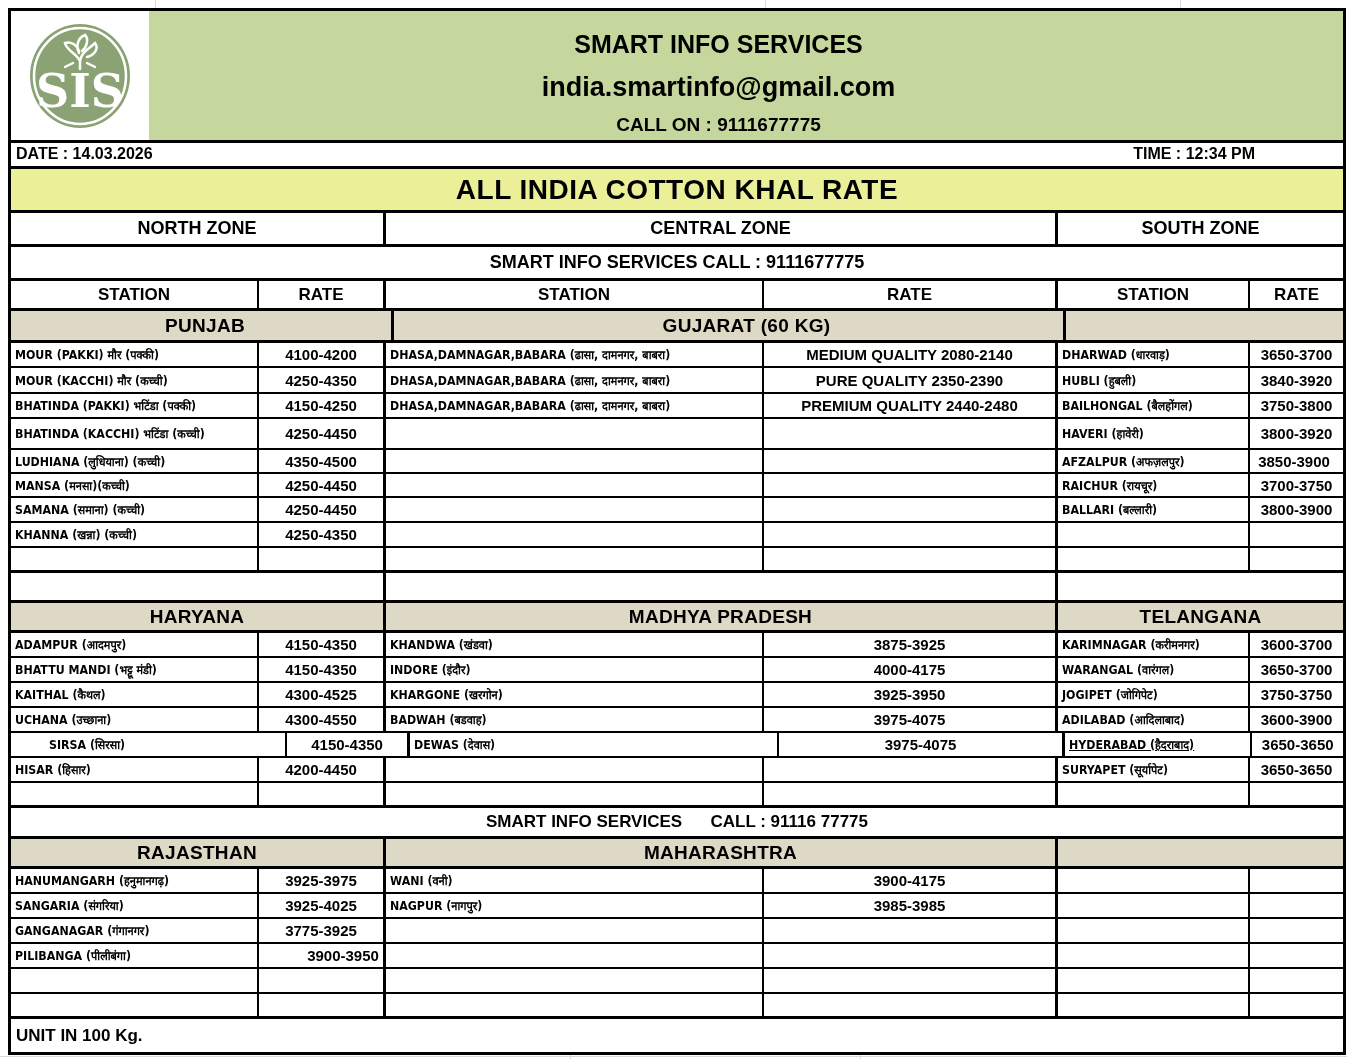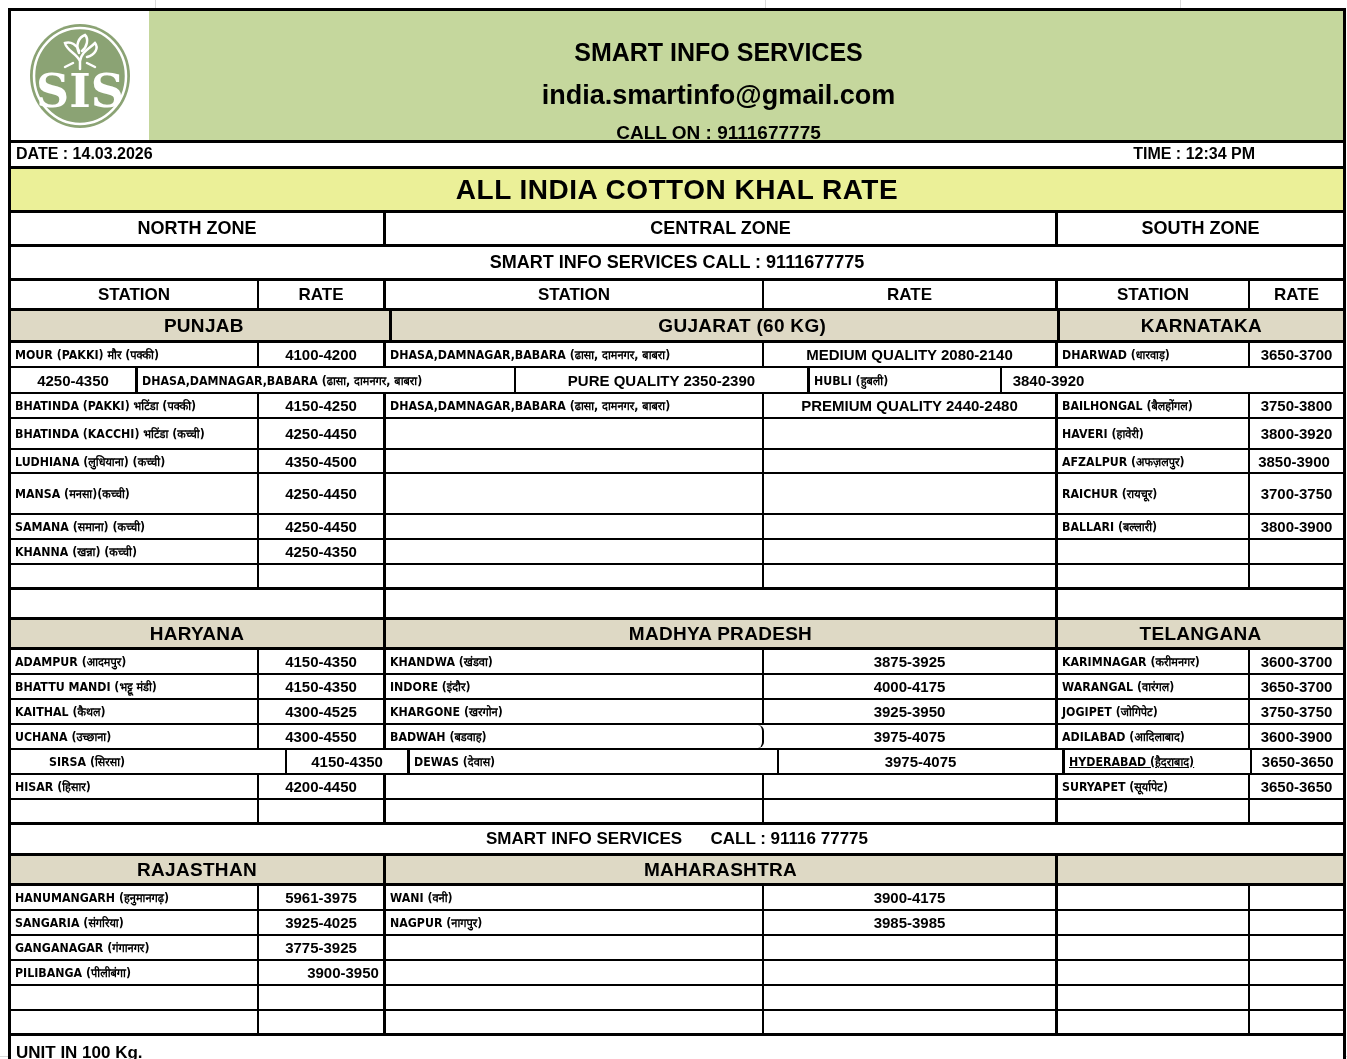--- a/index.html
+++ b/index.html
@@ -16,21 +16,21 @@
   .band{position:relative;box-sizing:border-box;width:100%;overflow:hidden;}
   .bb2{border-bottom:2px solid #000;}
   .bb3{border-bottom:3px solid #000;}
 
   
   .head-band{height:132px;background:#fff;}
   .green-banner{
     position:absolute;left:138px;top:0;right:0;bottom:0;
     background:var(--green);text-align:center;padding-right:55px;box-sizing:border-box;
   }
-  .company-name{font-weight:bold;font-size:25px;line-height:42px;padding-top:20px;}
+  .company-name{font-weight:bold;font-size:25px;line-height:42px;padding-top:12px;}
   .company-email{font-weight:bold;font-size:27px;line-height:44px;}
   .company-phone{font-weight:bold;font-size:19px;line-height:32px;}
   .logo-cell{position:absolute;left:0;top:0;width:138px;height:132px;background:#fff;}
   .logo-cell svg{position:absolute;left:18px;top:12px;}
 
   
   .date-band{height:26px;font-weight:bold;font-size:16px;}
   .date-label{position:absolute;left:5px;top:2px;}
   .time-label{position:absolute;right:88px;top:2px;}
 
@@ -134,41 +134,43 @@
         <div class="cell colhdr-cell vr2" style="width: 192px;">STATION</div>
         <div class="cell colhdr-cell" style="width: 93px;">RATE</div>
       </div>
     </div>
 
   <div id="sections">
       <div class="band state-band bb3">
         <div class="frow">
           <div class="cell state-cell vr3" style="width: 375px; margin-left: 8px;">PUNJAB</div>
           <div class="cell state-cell vr3" style="width: 672px; padding-left: 36px;">GUJARAT (60 KG)</div>
-          <div class="cell state-cell" style="width: 285px;">KARNATAKA</div>
         </div>
       </div>
       <div class="band data-row bb2" style="height: 25px;">
         <div class="frow">
           <div class="cell station vr2 z1" style="width: 248px;">
             <span>MOUR (PAKKI) मौर (पक्की)</span>
           </div>
           <div class="cell rate vr3 z1" style="width: 127px;">4100-4200</div>
           <div class="cell station vr2 z2" style="width: 378px;">
             <span>DHASA,DAMNAGAR,BABARA (ढासा, दामनगर, बाबरा)</span>
           </div>
           <div class="cell rate vr3 z2" style="width: 294px;">MEDIUM QUALITY 2080-2140</div>
           <div class="cell station vr2 z3" style="width: 192px;">
             <span>DHARWAD (धारवाड़)</span>
           </div>
           <div class="cell rate z3" style="width: 93px;">3650-3700</div>
         </div>
       </div>
       <div class="band data-row bb2" style="height: 26px;">
         <div class="frow">
+          <div class="cell station vr2 z1" style="width: 248px;">
+            <span>MOUR (KACCHI) मौर (कच्ची)</span>
+          </div>
           <div class="cell rate vr3 z1" style="width: 127px;">4250-4350</div>
           <div class="cell station vr2 z2" style="width: 378px;">
             <span>DHASA,DAMNAGAR,BABARA (ढासा, दामनगर, बाबरा)</span>
           </div>
           <div class="cell rate vr3 z2" style="width: 294px;">PURE QUALITY 2350-2390</div>
           <div class="cell station vr2 z3" style="width: 192px;">
             <span>HUBLI (हुबली)</span>
           </div>
           <div class="cell rate z3" style="width: 93px;">3840-3920</div>
         </div>
@@ -214,21 +216,21 @@
           <div class="cell station vr2 z2" style="width: 378px;">
             <span></span>
           </div>
           <div class="cell rate vr3 z2" style="width: 294px;"></div>
           <div class="cell station vr2 z3" style="width: 192px;">
             <span>AFZALPUR (अफज़लपुर)</span>
           </div>
           <div class="cell rate z3" style="width: 88px; text-align: center;">3850-3900</div>
         </div>
       </div>
-      <div class="band data-row bb2" style="height: 41px;">
+      <div class="band data-row bb2" style="height: 24px;">
         <div class="frow">
           <div class="cell station vr2 z1" style="width: 248px;">
             <span>MANSA (मनसा)(कच्ची)</span>
           </div>
           <div class="cell rate vr3 z1" style="width: 127px;">4250-4450</div>
           <div class="cell station vr2 z2" style="width: 378px;">
             <span></span>
           </div>
           <div class="cell rate vr3 z2" style="width: 294px;"></div>
           <div class="cell station vr2 z3" style="width: 192px;">
@@ -346,21 +348,21 @@
           </div>
           <div class="cell rate z3" style="width: 93px;">3750-3750</div>
         </div>
       </div>
       <div class="band data-row bb2" style="height: 25px;">
         <div class="frow">
           <div class="cell station vr2 z1" style="width: 248px;">
             <span>UCHANA (उच्छाना)</span>
           </div>
           <div class="cell rate vr3 z1" style="width: 127px;">4300-4550</div>
-          <div class="cell station vr2 z2" style="width: 378px; border-radius: 6px;">
+          <div class="cell station vr2 z2" style="width: 378px;">
             <span>BADWAH (बडवाह)</span>
           </div>
           <div class="cell rate vr3 z2" style="width: 294px;">3975-4075</div>
           <div class="cell station vr2 z3" style="width: 192px;">
             <span>ADILABAD (आदिलाबाद)</span>
           </div>
           <div class="cell rate z3" style="width: 93px;">3600-3900</div>
         </div>
       </div>
       <div class="band data-row bb2" style="height: 25px; padding-left: 34px;">
@@ -417,21 +419,21 @@
           <div class="cell state-cell vr3" style="width: 375px;">RAJASTHAN</div>
           <div class="cell state-cell vr3" style="width: 672px;">MAHARASHTRA</div>
           <div class="cell state-cell" style="width: 285px;"></div>
         </div>
       </div>
       <div class="band data-row bb2" style="height: 25px;">
         <div class="frow">
           <div class="cell station vr2 z1" style="width: 248px;">
             <span>HANUMANGARH (हनुमानगढ़)</span>
           </div>
-          <div class="cell rate vr3 z1" style="width: 127px;">5961-3975</div>
+          <div class="cell rate vr3 z1" style="width: 127px;">3925-3975</div>
           <div class="cell station vr2 z2" style="width: 378px;">
             <span>WANI (वनी)</span>
           </div>
           <div class="cell rate vr3 z2" style="width: 294px;">3900-4175</div>
           <div class="cell station vr2 z3" style="width: 192px;">
             <span></span>
           </div>
           <div class="cell rate z3" style="width: 93px;"></div>
         </div>
       </div>

